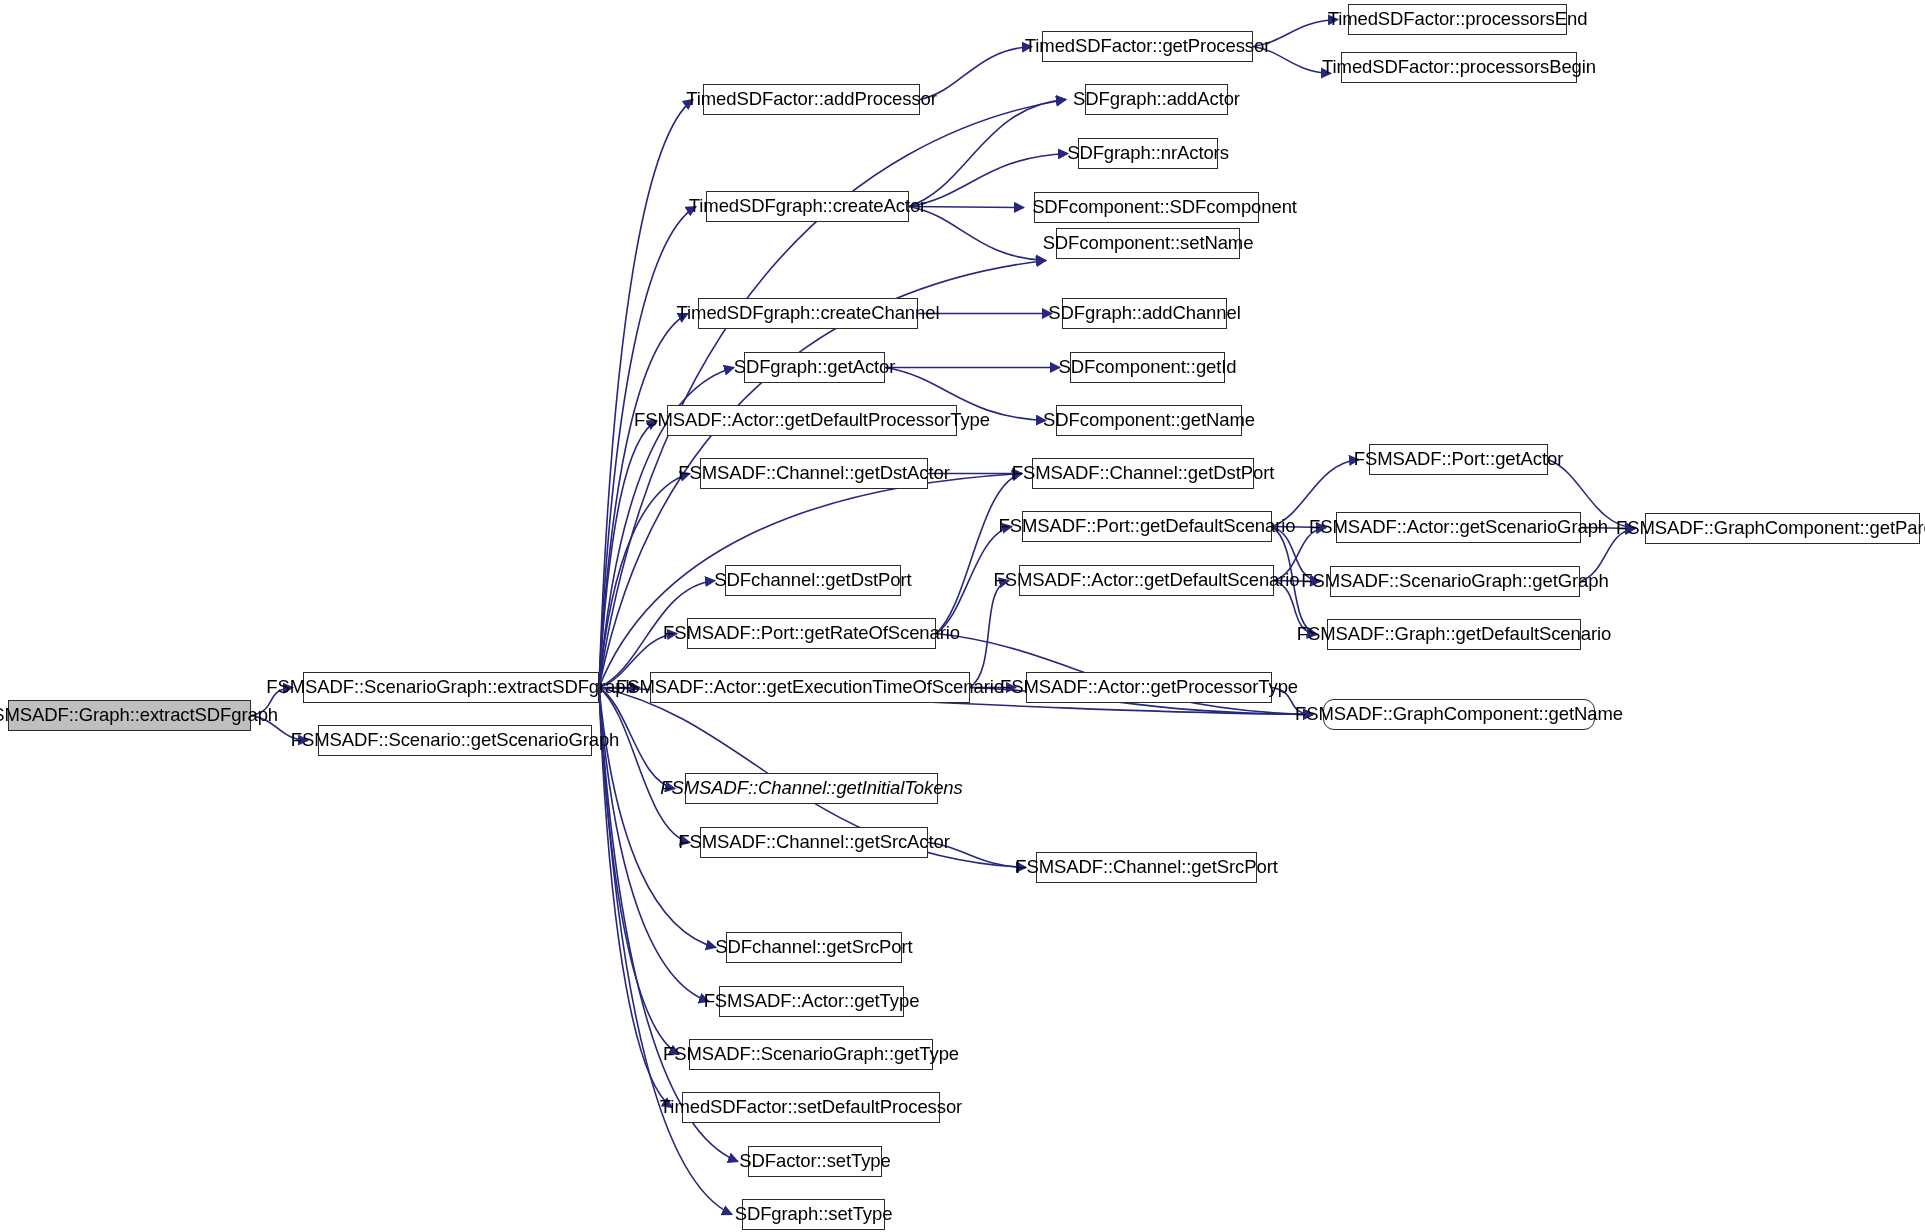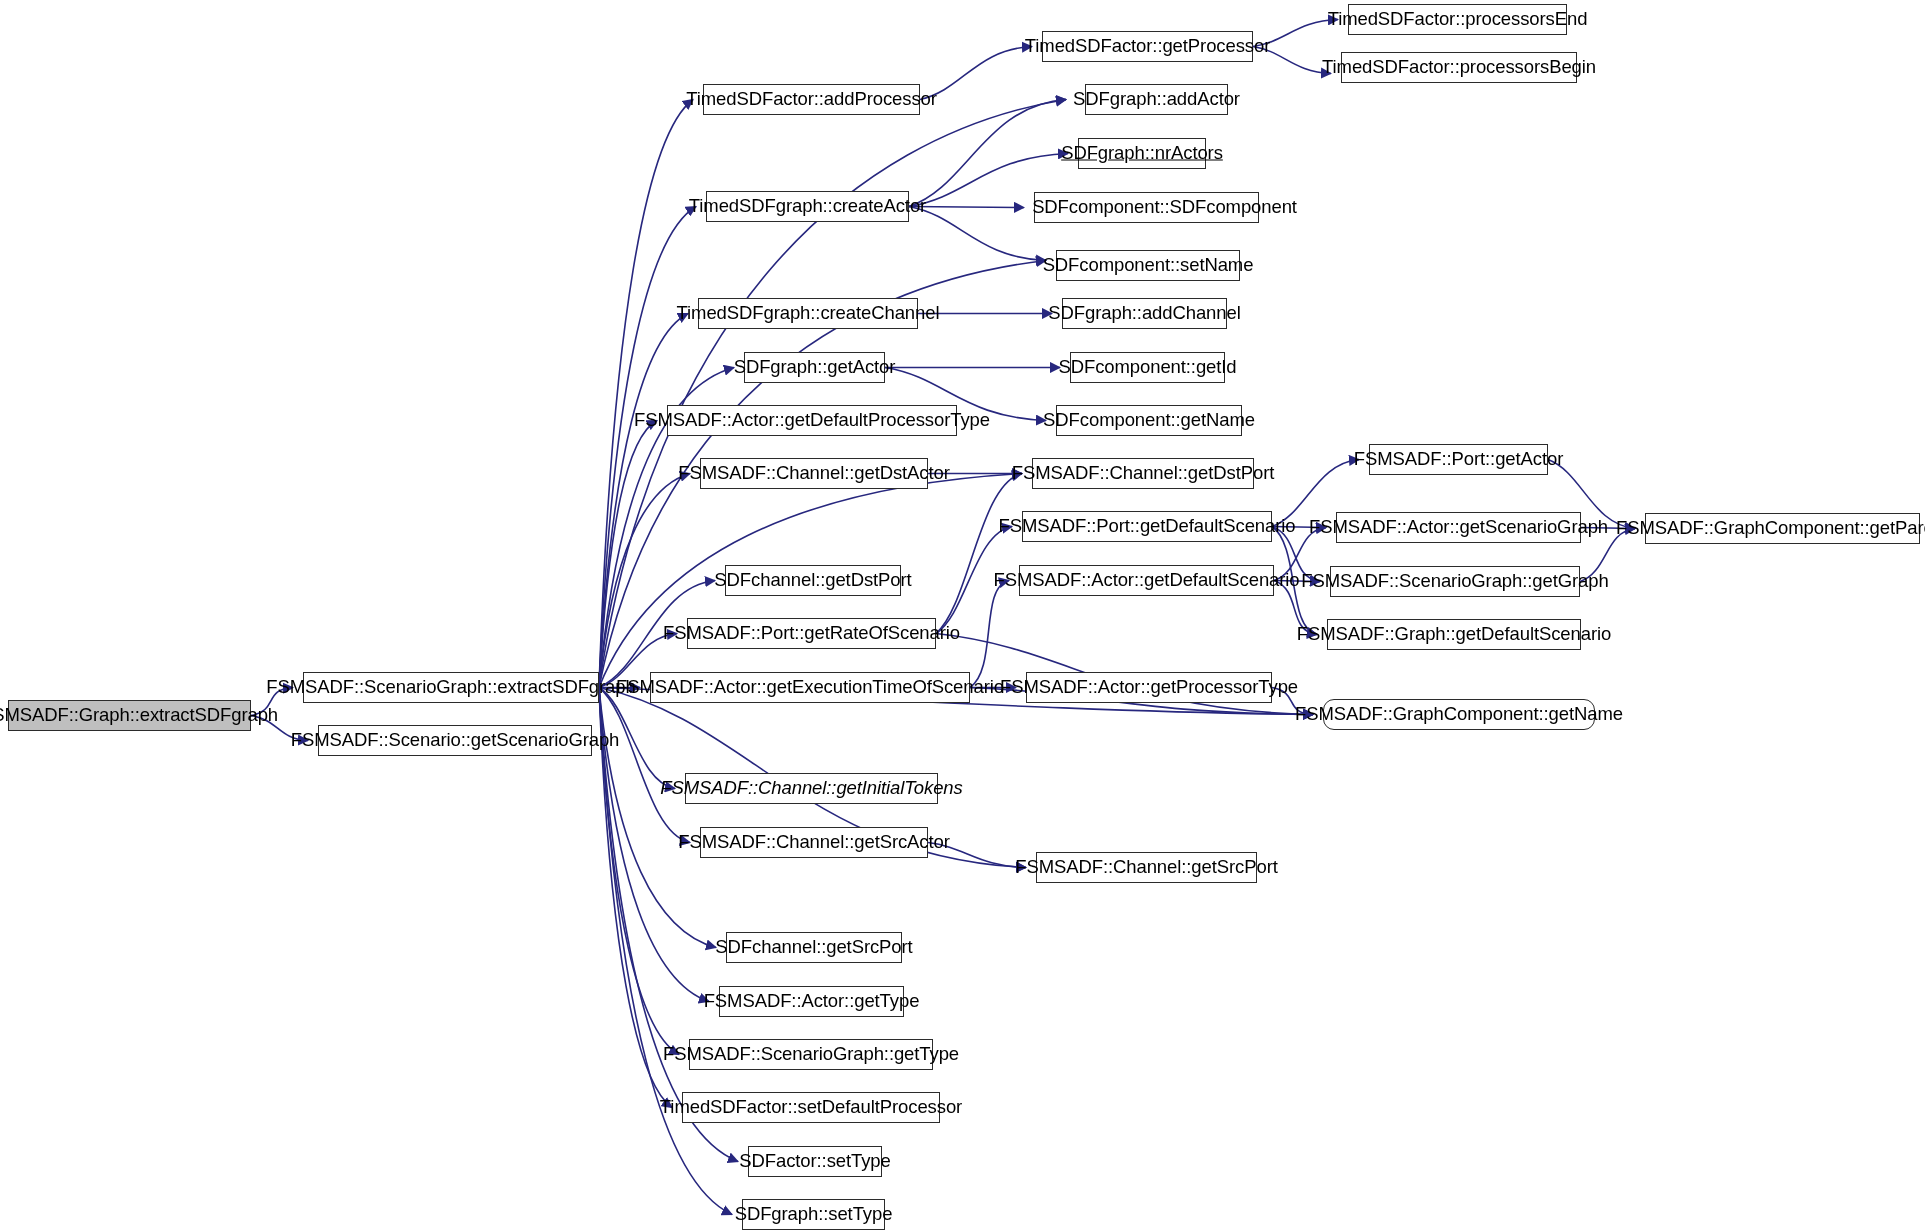--- a/index.html
+++ b/index.html
@@ -133,27 +133,27 @@
       </div>
       <div class="node" style="left: 1341px; top: 52px; width: 236px;">
         <span>TimedSDFactor::processorsBegin</span>
       </div>
       <div class="node" style="left: 706px; top: 191px; width: 203px;">
         <span>TimedSDFgraph::createActor</span>
       </div>
       <div class="node" style="left: 1076px; top: 84px; width: 143px; margin-left: 9px;">
         <span>SDFgraph::addActor</span>
       </div>
-      <div class="node" style="left: 1078px; top: 138px; width: 128px; text-decoration: underline;">
+      <div class="node" style="left: 1078px; top: 138px; width: 140px;">
         <span>SDFgraph::nrActors</span>
       </div>
       <div class="node" style="left: 1034px; top: 192px; width: 225px; padding-left: 36px;">
         <span>SDFcomponent::SDFcomponent</span>
       </div>
-      <div class="node" style="left: 1056px; top: 250px; width: 184px;">
+      <div class="node" style="left: 1056px; top: 228px; width: 184px;">
         <span>SDFcomponent::setName</span>
       </div>
       <div class="node" style="left: 698px; top: 298px; width: 220px;">
         <span>TimedSDFgraph::createChannel</span>
       </div>
       <div class="node" style="left: 1062px; top: 298px; width: 165px;">
         <span>SDFgraph::addChannel</span>
       </div>
       <div class="node" style="left: 744px; top: 352px; width: 141px;">
         <span>SDFgraph::getActor</span>

